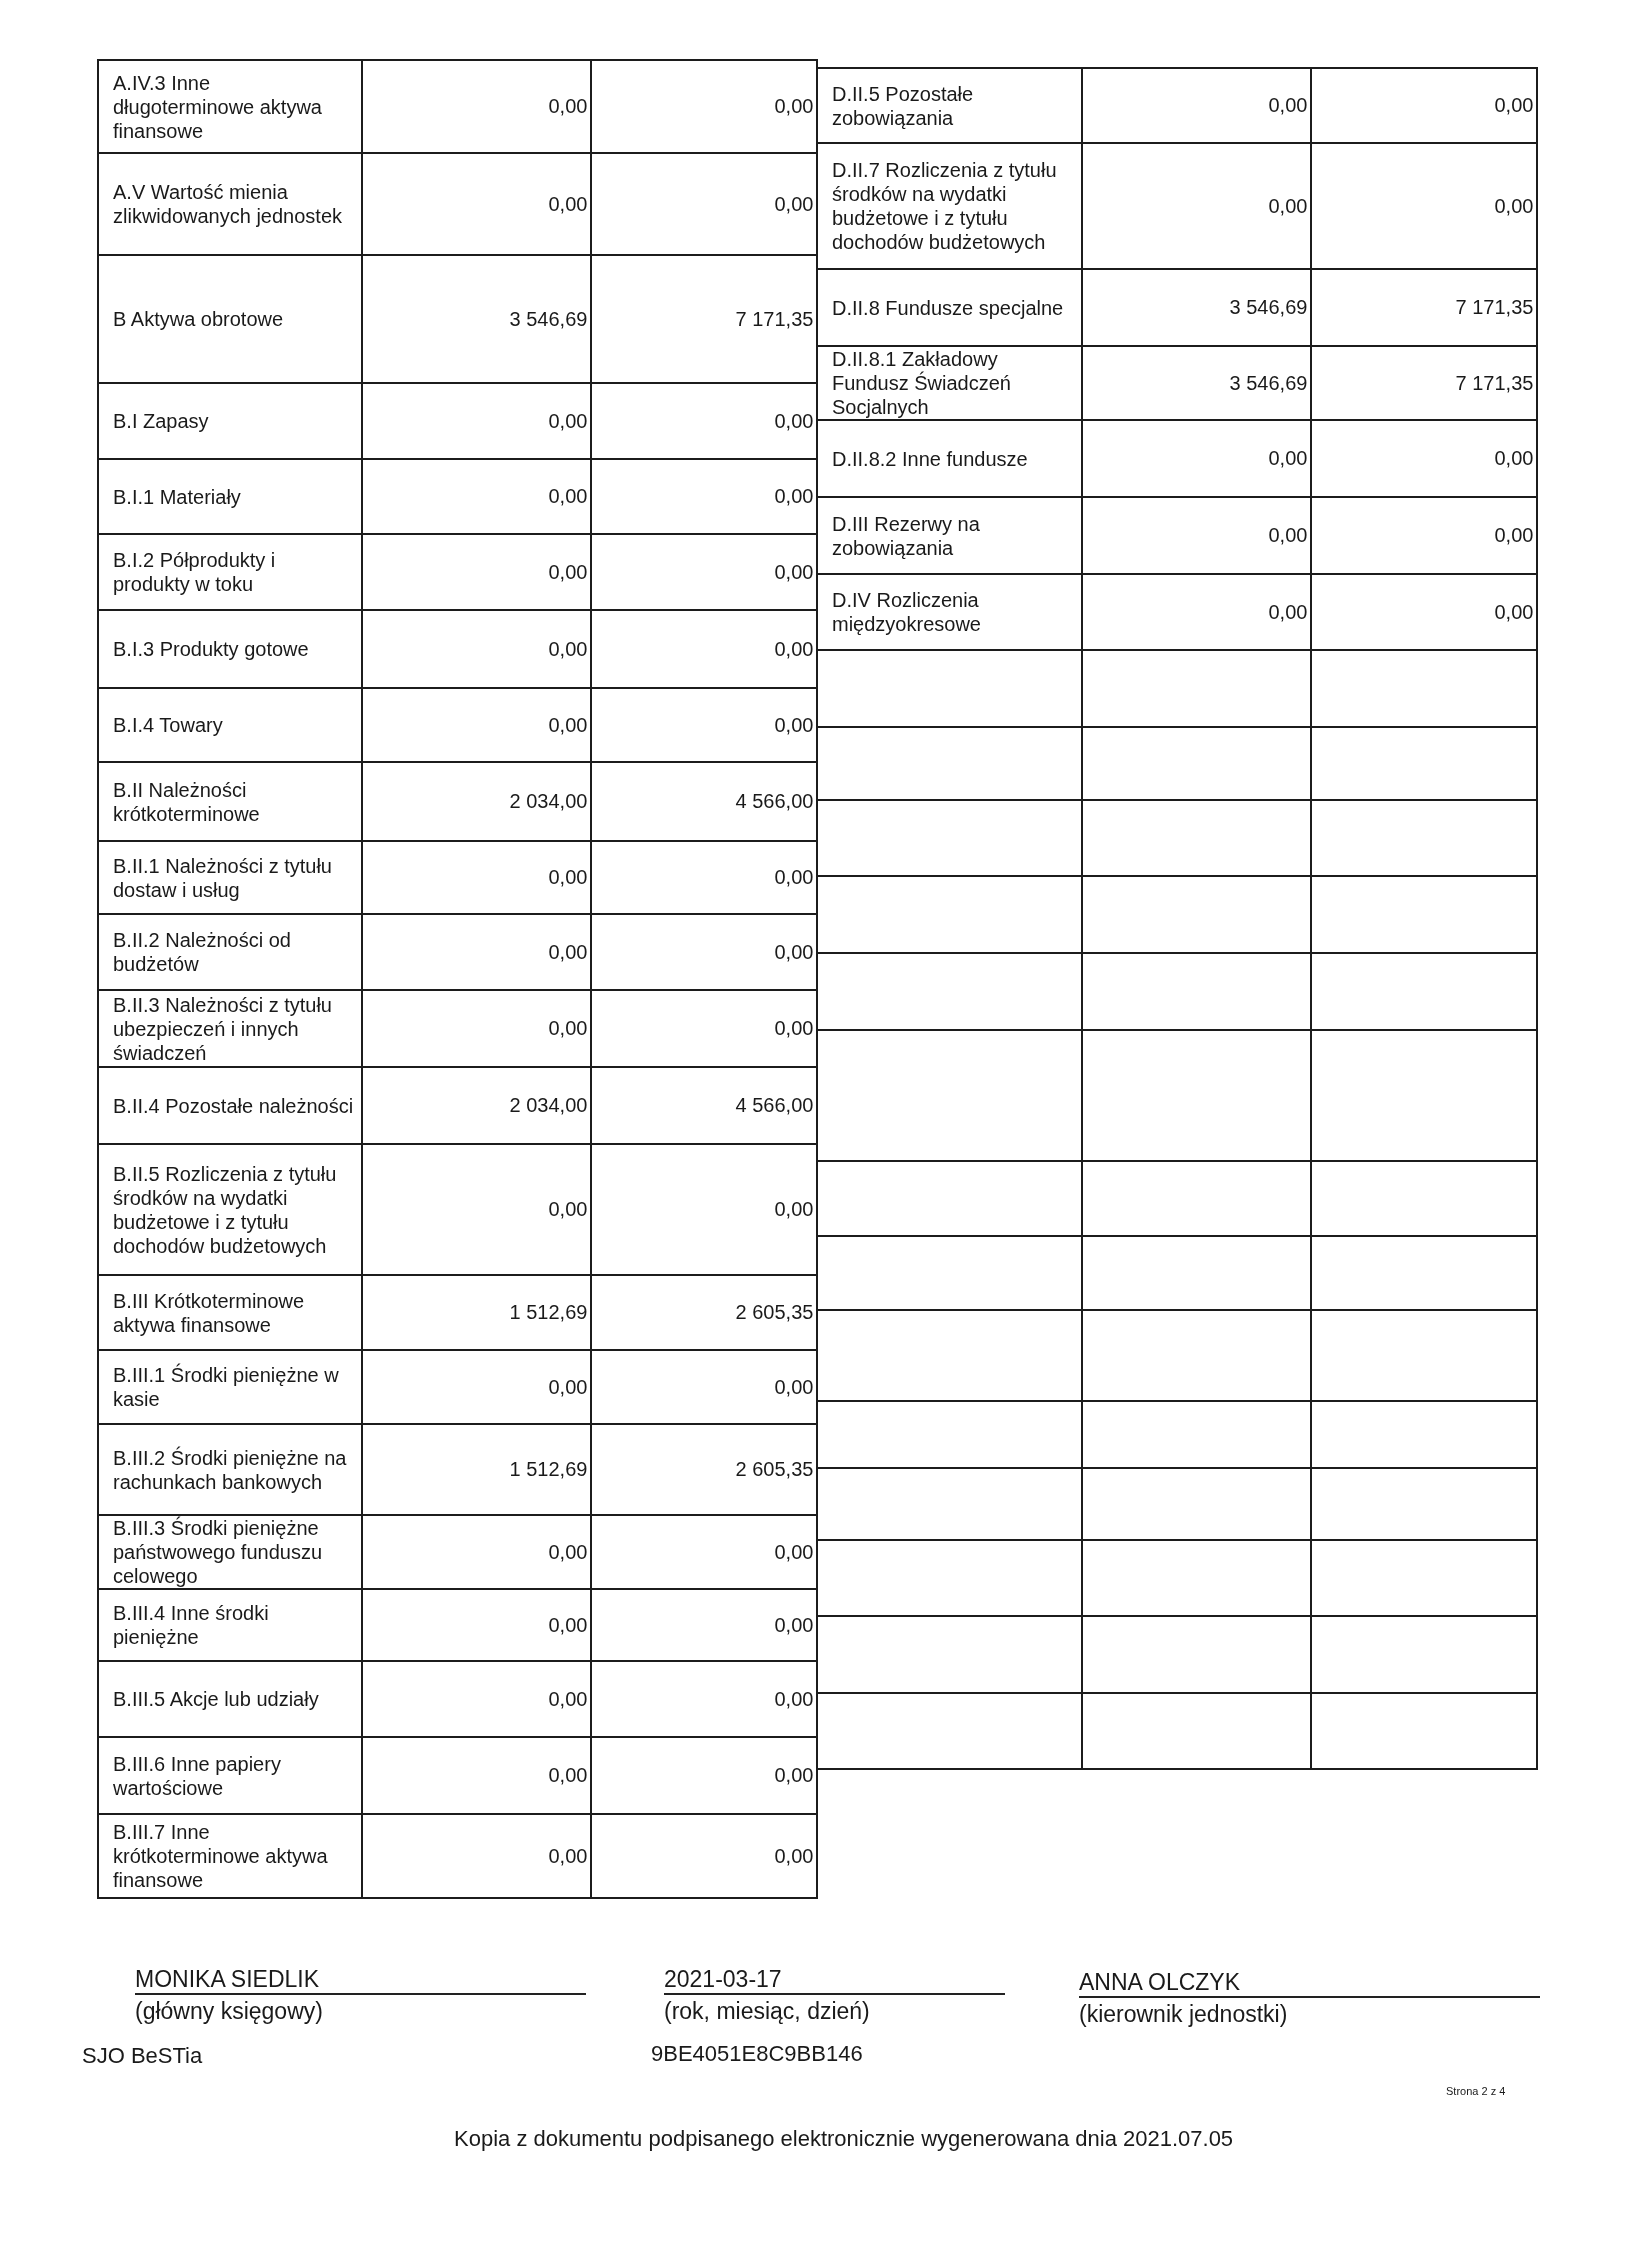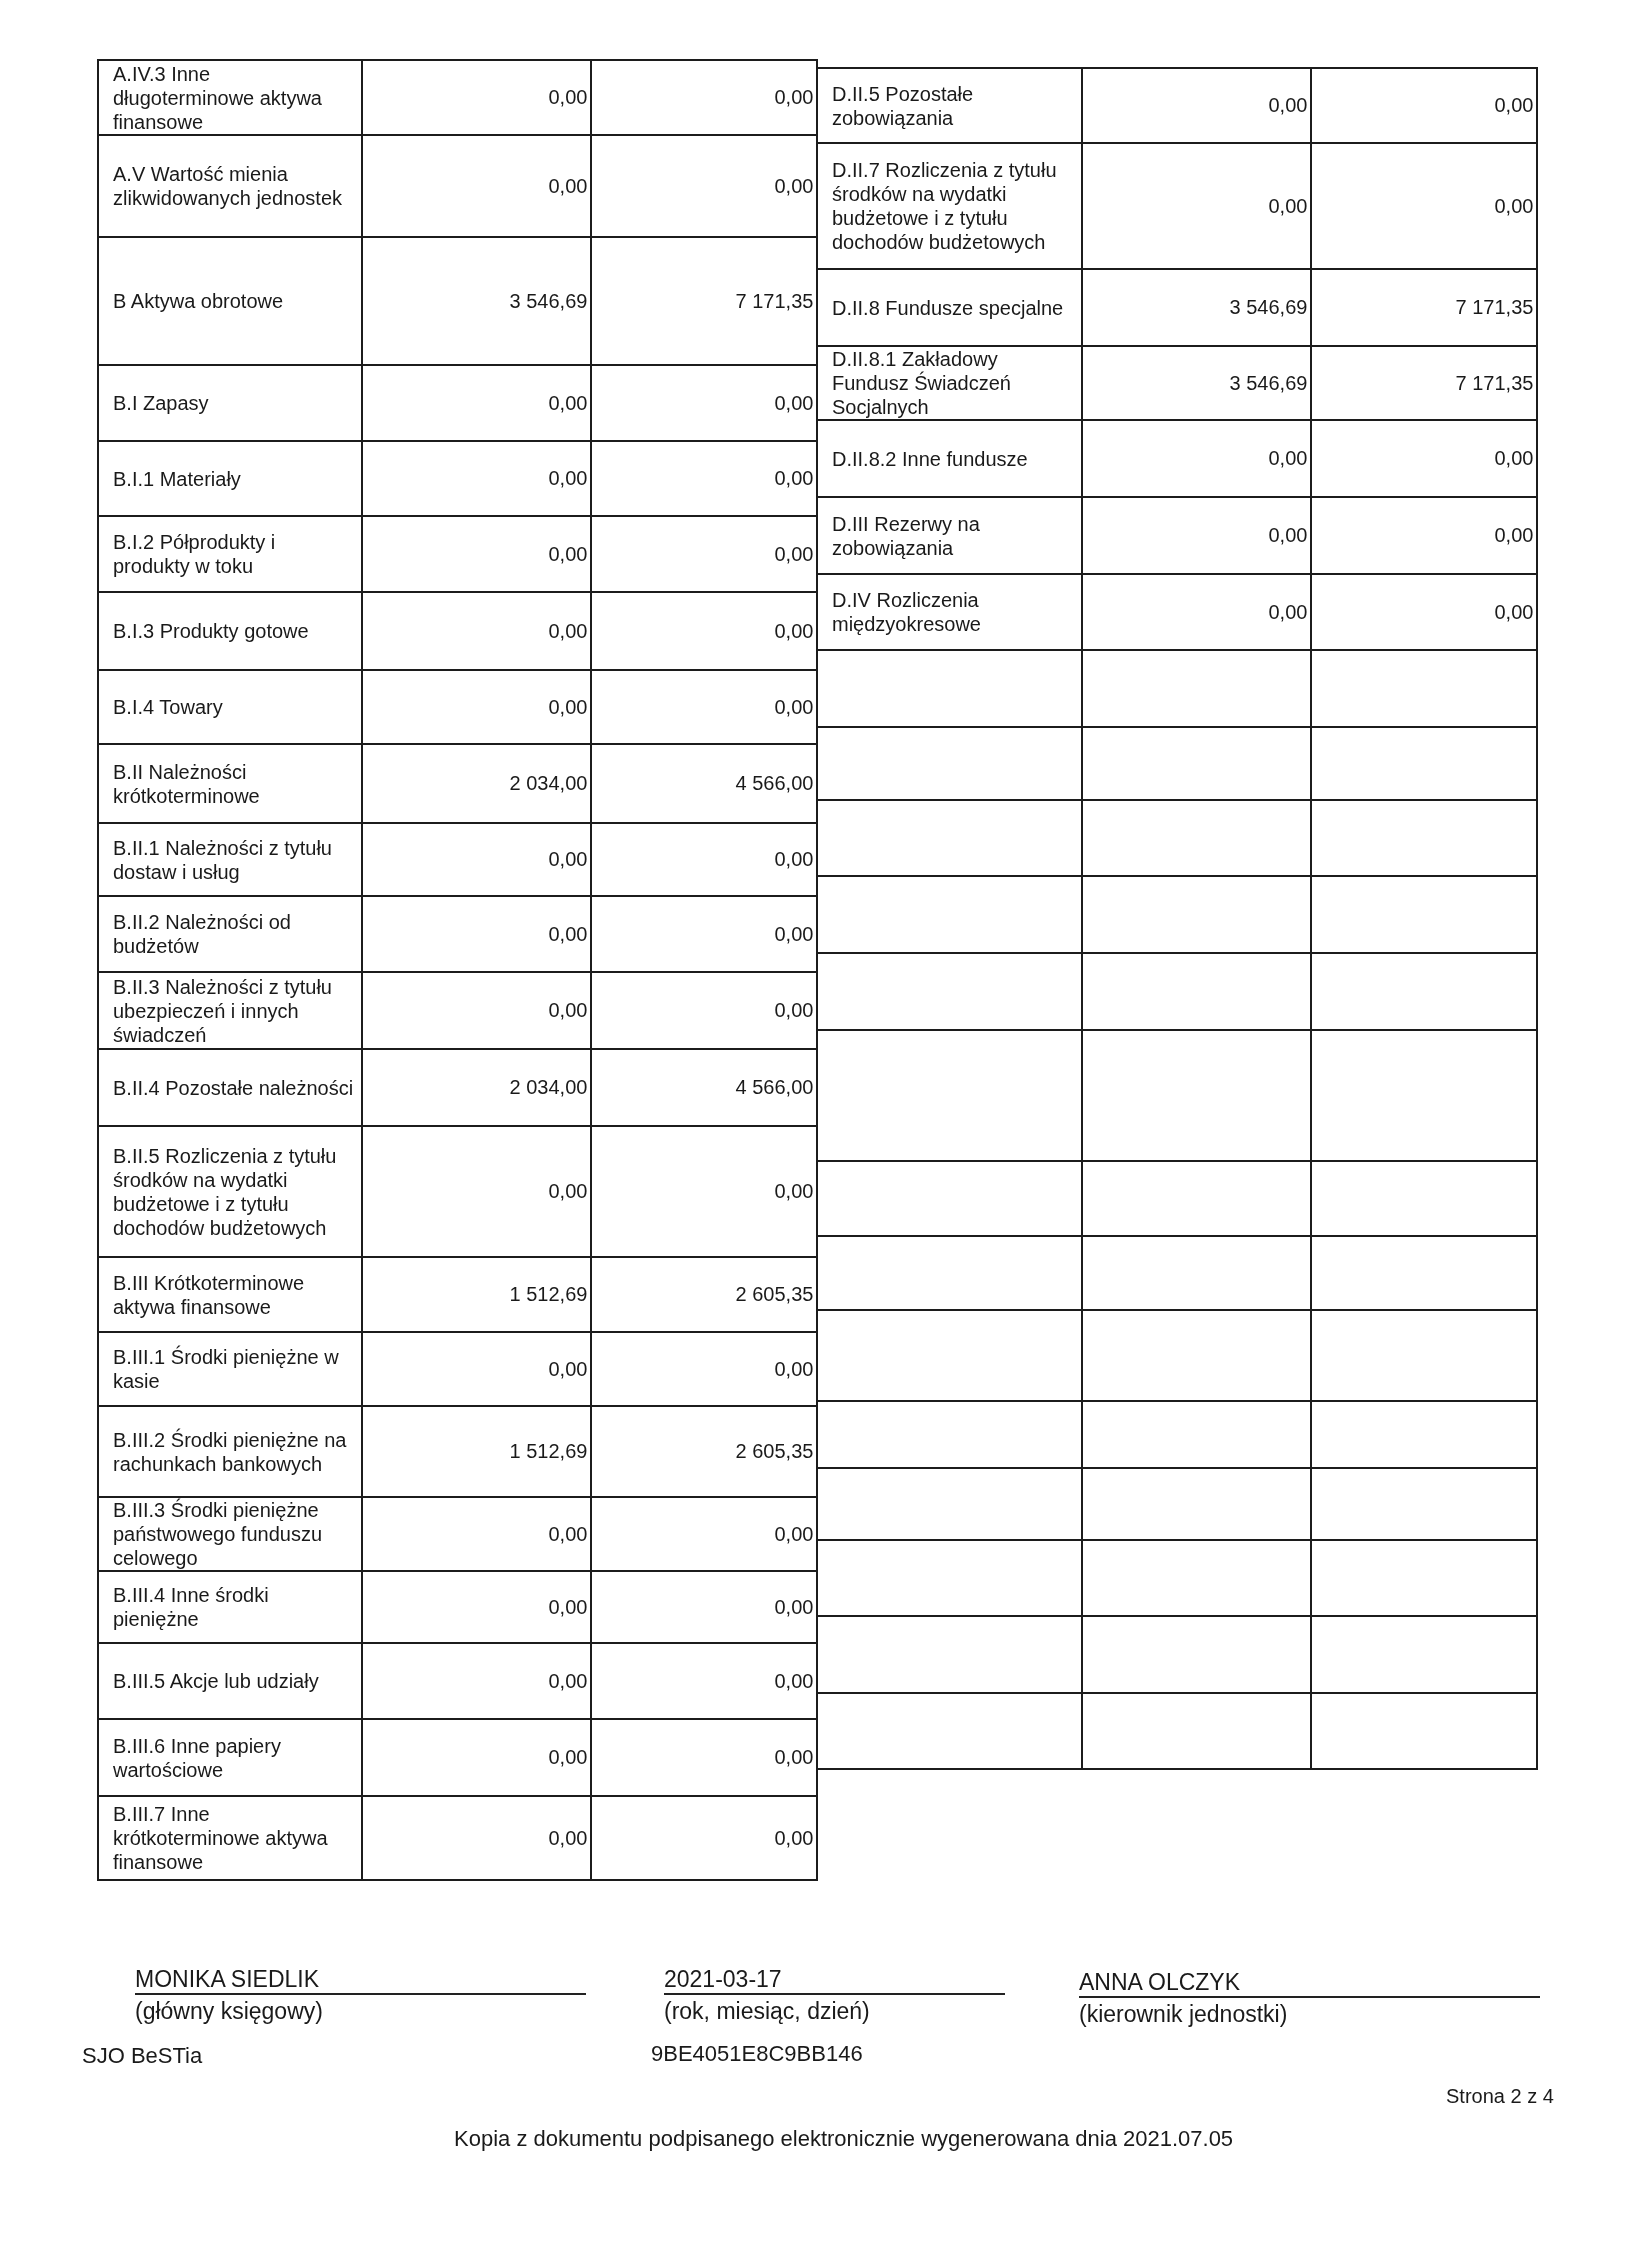--- a/index.html
+++ b/index.html
@@ -18,21 +18,21 @@
 </head>
 <body>
 
 <table id="left-table" class="tbl">
   <colgroup>
       <col style="width:264px">
       <col style="width:229px">
       <col style="width:226px">
     </colgroup>
   <tbody id="left-body">
-      <tr style="height: 75px; padding-left: 40px;">
+      <tr style="height: 93px; padding-left: 40px;">
         <td class="label">A.IV.3 Inne długoterminowe aktywa finansowe</td>
         <td class="num">0,00</td>
         <td class="num">0,00</td>
       </tr>
       <tr style="height: 102px;">
         <td class="label">A.V Wartość mienia zlikwidowanych jednostek</td>
         <td class="num">0,00</td>
         <td class="num">0,00</td>
       </tr>
       <tr style="height: 128px;">
@@ -266,15 +266,15 @@
 </div>
 
 <div class="sig" style="left:1079px; top:1968px; width:461px;">
   <div style="line-height:28px;">ANNA OLCZYK</div>
   <div class="line"></div>
   <div style="line-height:32px;">(kierownik jednostki)</div>
 </div>
 
 <div class="plain" style="left:82px; top:2043px; font-size:22px;">SJO BeSTia</div>
 <div class="plain" style="left:651px; top:2041px; font-size:22px;">9BE4051E8C9BB146</div>
-<div class="plain" style="left:1446px; top:2085px; font-size:20px;">Strona 2 z 4</div>
+<div class="plain" style="left:1446px; top:2085px; font-size:11px;">Strona 2 z 4</div>
 <div class="plain" style="left:454px; top:2126px; font-size:22px;">Kopia z dokumentu podpisanego elektronicznie wygenerowana dnia 2021.07.05</div>
 
 
 </body></html>

